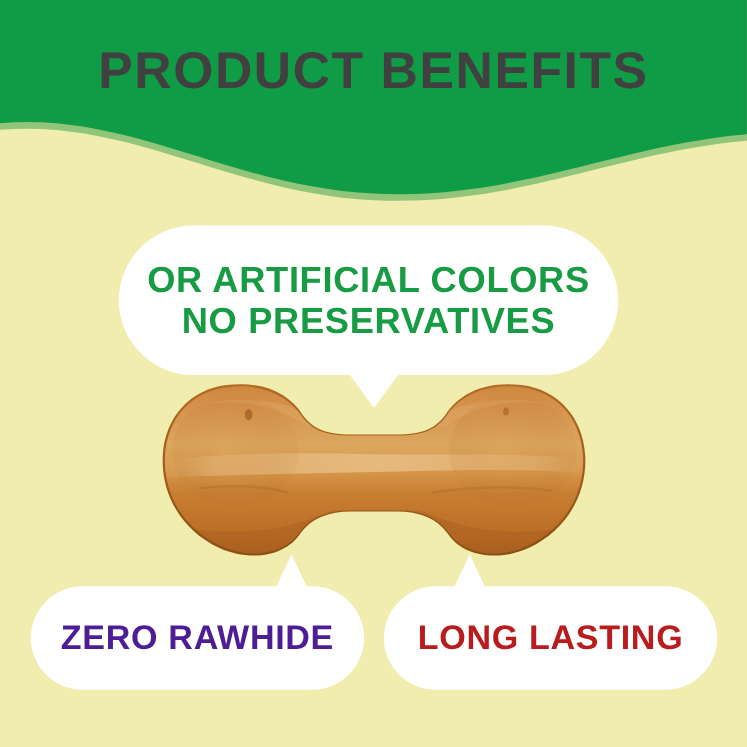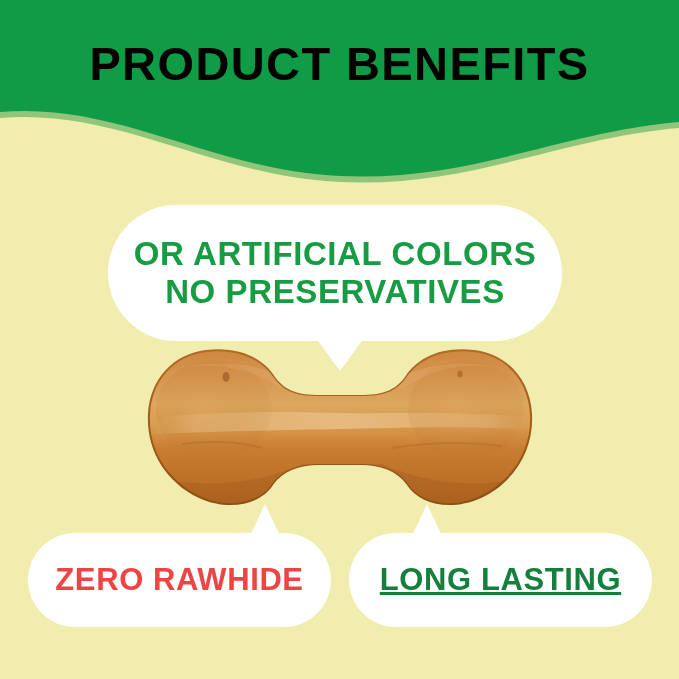--- a/index.html
+++ b/index.html
@@ -139,21 +139,21 @@
 <div id="poster" style="background: rgb(240, 237, 175);">
 
   <svg id="header-wave-svg" viewBox="0 0 679 210" preserveAspectRatio="none" xmlns="http://www.w3.org/2000/svg">
 
     <path id="wave-sage" d="M0,118 C120,108 210,176 340,182 C470,188 560,138 679,128 L679,0 L0,0 Z" fill="#91c57a"></path>
 
     <path id="wave-green" d="M0,134 C120,124 210,192 340,198 C470,204 560,154 679,144 L679,210 L0,210 Z" fill="#f0edaf"></path>
     <path id="wave-green-main" d="M0,112 C120,102 210,170 340,176 C470,182 560,132 679,122 L679,0 L0,0 Z" fill="#109b46"></path>
   </svg>
 
-  <div id="page-title" style="color: #000000;">PRODUCT BENEFITS</div>
+  <div id="page-title" style="color: #404040;">PRODUCT BENEFITS</div>
 
   <div id="product-image">
     <svg viewBox="0 0 396 164" xmlns="http://www.w3.org/2000/svg" role="img">
       <defs>
         <linearGradient id="boneBody" x1="0" y1="0" x2="0" y2="1">
           <stop offset="0%" stop-color="#c87f34"></stop>
           <stop offset="18%" stop-color="#d4904a"></stop>
           <stop offset="38%" stop-color="#dca75f"></stop>
           <stop offset="50%" stop-color="#d89a4e"></stop>
           <stop offset="62%" stop-color="#c87e32"></stop>
@@ -241,21 +241,21 @@
   <div id="tail-bottom-left" style="border-bottom-color: rgb(255, 255, 255);"></div>
   <div id="tail-bottom-right" style="border-bottom-color: rgb(255, 255, 255);"></div>
 
   <div class="bubble" id="bubble-no-preservatives" style="background: rgb(255, 255, 255); color: rgb(23, 155, 67);">
     <div class="bubble-text">
       <div>OR ARTIFICIAL COLORS</div>
       <div>NO PRESERVATIVES</div>
     </div>
   </div>
 
-  <div class="bubble" id="bubble-zero-rawhide" style="background: rgb(255, 255, 255); color: #ef4444;">
+  <div class="bubble" id="bubble-zero-rawhide" style="background: rgb(255, 255, 255); color: #4c1d95;">
     <div class="bubble-text">ZERO RAWHIDE</div>
   </div>
 
-  <div class="bubble" id="bubble-long-lasting" style="background: rgb(255, 255, 255); color: #15803d; text-decoration: underline;">
+  <div class="bubble" id="bubble-long-lasting" style="background: rgb(255, 255, 255); color: #b91c1c;">
     <div class="bubble-text">LONG LASTING</div>
   </div>
 
 </div>
 
 </body></html>

